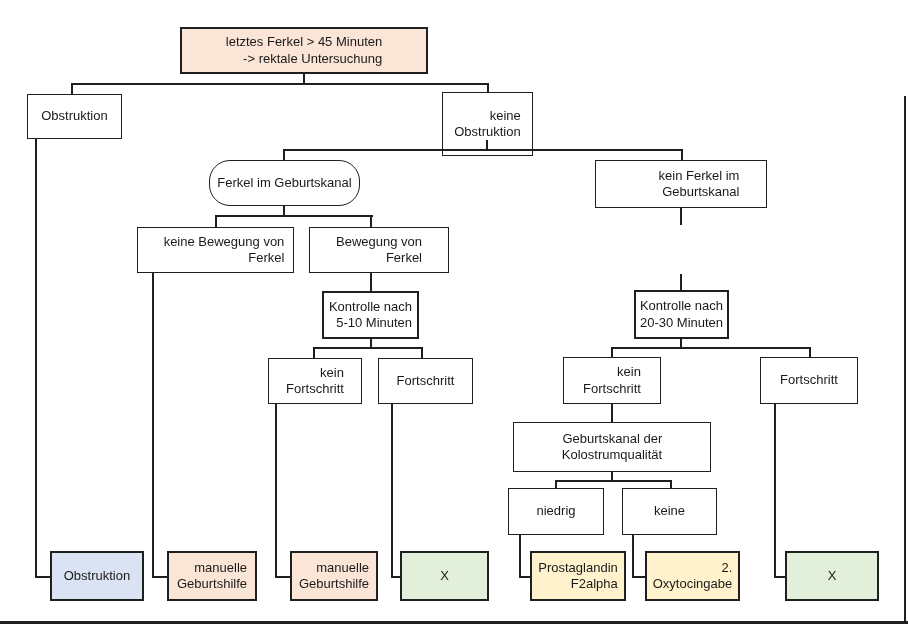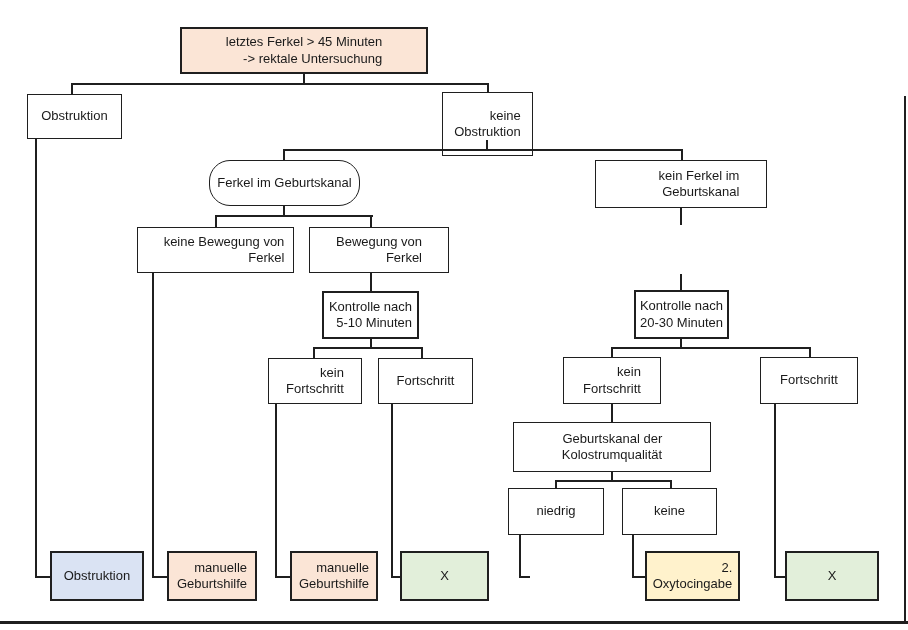--- a/index.html
+++ b/index.html
@@ -77,20 +77,22 @@
   <div class="box" id="n-untersuchung">Geburtskanal der
 Kolostrumqualität</div>
   <div class="box" id="n-niedrig">niedrig</div>
   <div class="box" id="n-hoch">keine</div>
   <div class="box fill-blue colored" id="n-behandlung">Obstruktion</div>
   <div class="box fill-peach colored" id="n-manuelle-1">manuelle
 Geburtshilfe</div>
   <div class="box fill-peach colored" id="n-manuelle-2">manuelle
 Geburtshilfe</div>
   <div class="box fill-green colored" id="n-x-l">X</div>
+  <div class="box fill-yellow colored" id="n-prostaglandin">Prostaglandin
+F2alpha</div>
   <div class="box fill-yellow colored" id="n-oxytocingabe">2.
 Oxytocingabe</div>
   <div class="box fill-green colored" id="n-x-r">X</div>
 
   <div class="seg" style="left:303px;top:73px;width:2px;height:12px;"></div>
   <div class="seg" style="left:71px;top:83px;width:418px;height:2px;"></div>
   <div class="seg" style="left:71px;top:83px;width:2px;height:11px;"></div>
   <div class="seg" style="left:487px;top:83px;width:2px;height:9px;"></div>
 
   <div class="seg" style="left:486px;top:140px;width:2px;height:11px;"></div>

